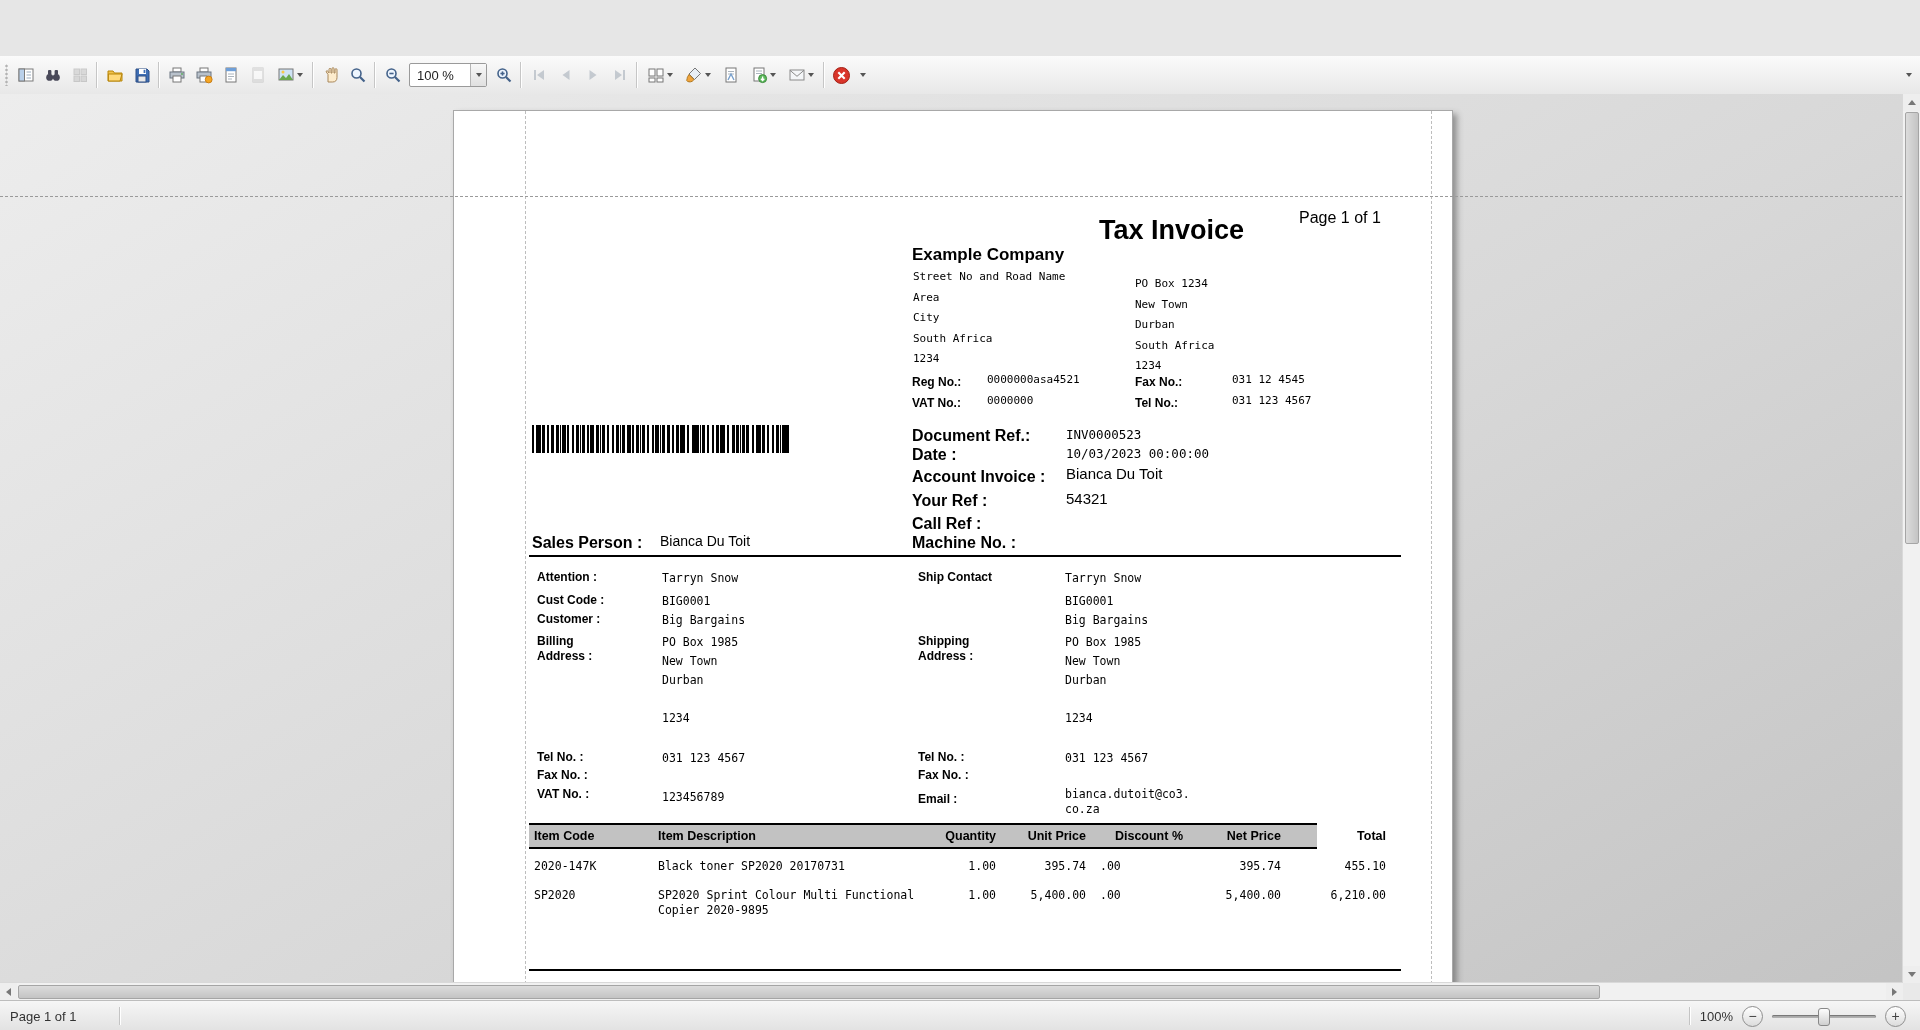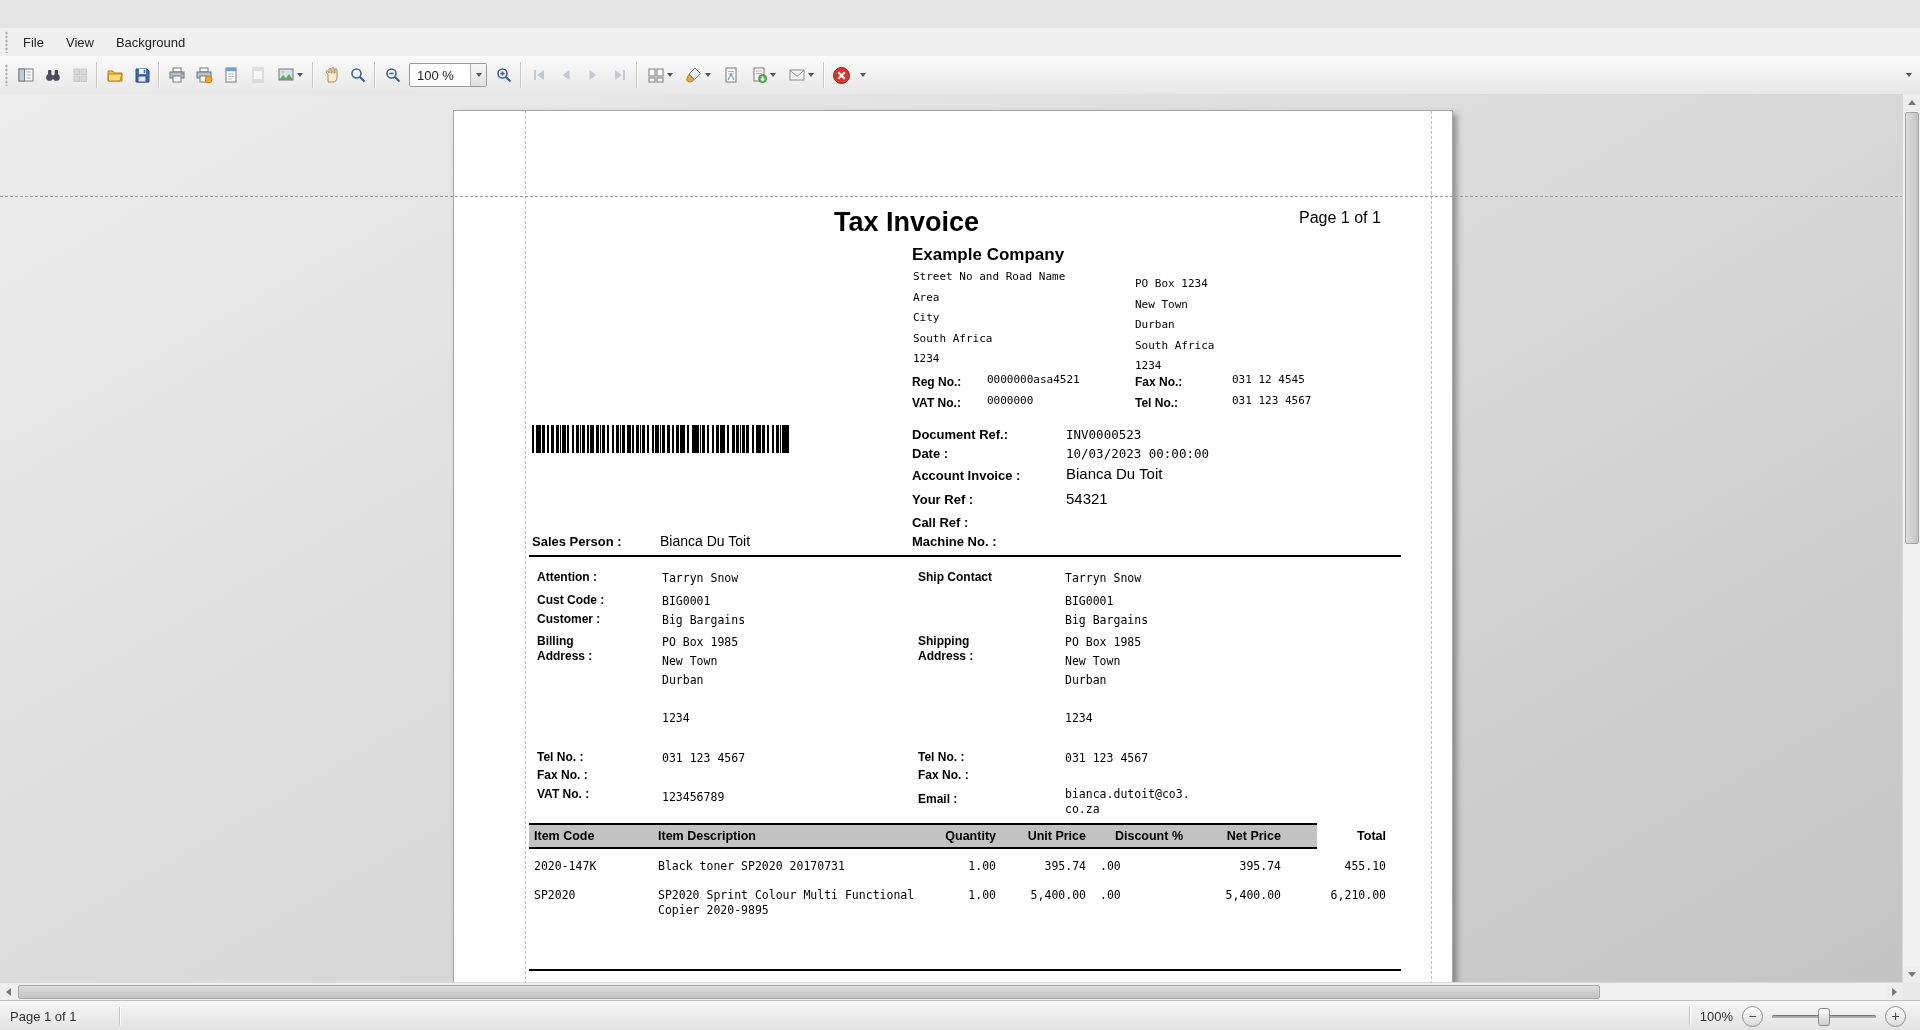--- a/index.html
+++ b/index.html
@@ -46,21 +46,21 @@
   .docarea { position:absolute; left:0; top:94px; width:1920px; height:906px;
     background:linear-gradient(150deg,#ededed 0%,#d8d8d8 55%,#c3c3c3 100%); overflow:hidden; }
   .page { position:absolute; left:453px; top:16px; width:998px; height:873px; background:#fff;
     border:1px solid #a8a8a8; box-shadow:4px 4px 6px rgba(50,50,50,.45); z-index:1; }
   .dash-h { position:absolute; left:0; top:102px; width:1903px; height:0; border-top:1px dashed #9a9a9a; z-index:3; }
   .dash-v { position:absolute; top:0; bottom:0; width:0; border-left:1px dashed #bdbdbd; }
 
   
   .pe { position:absolute; white-space:nowrap; color:#000; }
   .lbl  { font-weight:bold; font-size:12px; }
-  .lbl2 { font-weight:bold; font-size:13px; }
+  .lbl2 { font-weight:bold; font-size:16px; }
   .mono   { font-family:"DejaVu Sans Mono",monospace; font-size:12.5px;text-align:center; }
   .mono-s { font-family:"DejaVu Sans Mono",monospace; font-size:11px; }
   .mono-s > div { min-height:20.6px; line-height:20.6px; }
   .mono-a { font-family:"DejaVu Sans Mono",monospace; font-size:11.5px; }
   .mono-a > div { min-height:19px; line-height:19px; }
   .mono-xs { font-family:"DejaVu Sans Mono",monospace; font-size:11.5px; }
   .bigval { font-size:15px; }
   .rule { position:absolute; height:2px; background:#000; }
   .wraplbl { white-space:normal; width:74px; line-height:15px; }
 
@@ -116,26 +116,20 @@
   .tick { position:absolute; left:51px; top:3px; width:1px; height:5px; background:#999; }
   .thumb { position:absolute; left:46px; top:1px; width:10px; height:16px;
     background:linear-gradient(#fdfdfd,#cfcfcf); border:1px solid #888; border-radius:3px; }
 </style>
 </head>
 <body>
 
 <div class="app">
 
 
-  <div class="menubar">
-    <div class="grip"></div>
-    <span class="menu-item">File</span>
-    <span class="menu-item">View</span>
-    <span class="menu-item">Background</span>
-  </div>
 
   <div class="toolbar">
     <div class="grip"></div>
 
     <button class="tb">
       <svg width="18" height="18" viewBox="0 0 18 18">
         <rect x="2" y="3" width="14" height="12" fill="#fff" stroke="#7a7a7a"></rect>
         <rect x="2" y="3" width="5.5" height="12" fill="#b9d0ea" stroke="#7a7a7a"></rect>
         <line x1="9.5" y1="6" x2="14" y2="6" stroke="#9aabbd"></line>
           <line x1="9.5" y1="9" x2="14" y2="9" stroke="#9aabbd"></line>
@@ -346,21 +340,21 @@
   </div>
 
   <div class="docarea">
 
     <div class="dash-h"></div>
 
     <div class="page">
       <div class="dash-v" style="left:71px"></div>
       <div class="dash-v" style="left:977px"></div>
 
-      <div class="pe" style="left:380px;top:96px;width:410px;text-align:left;font-size:27px;font-weight:bold">Tax Invoice</div>
+      <div class="pe" style="left:380px;top:104px;width:410px;text-align:right;font-size:27px;font-weight:bold">Tax Invoice</div>
       <div class="pe" style="left:845px;top:98px;font-size:16px">Page 1 of 1</div>
 
 
       <div class="pe" style="left:458px;top:134px;font-size:17px;font-weight:bold">Example Company</div>
 
       <div class="pe mono-s" style="left:459px;top:156px">
         <div>Street No and Road Name</div>
         <div>Area</div>
         <div>City</div>
         <div>South Africa</div>

